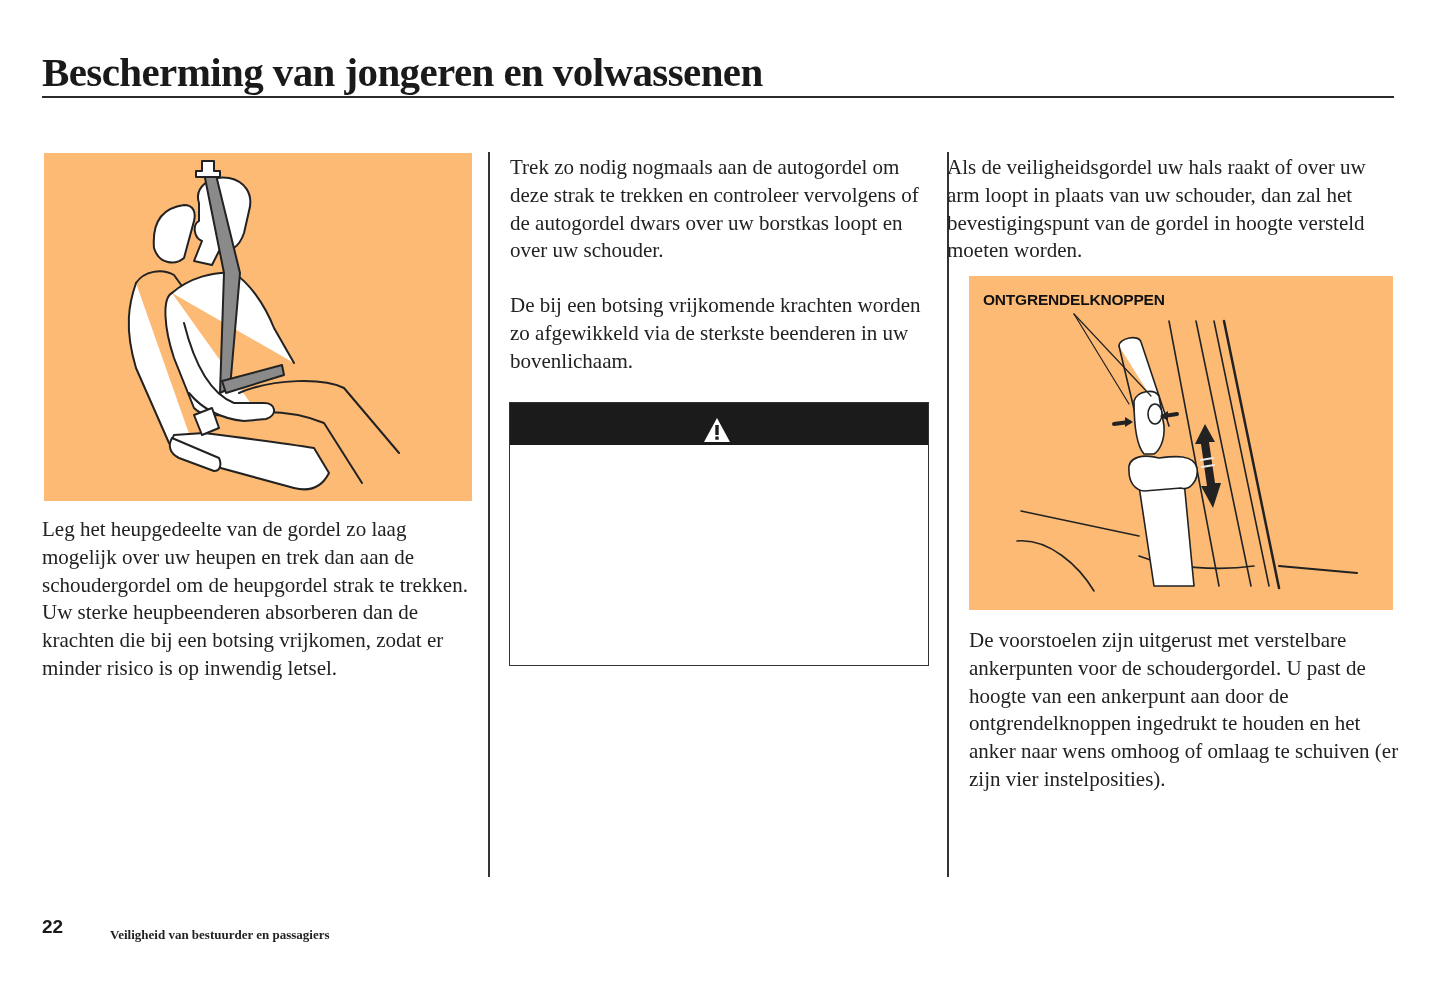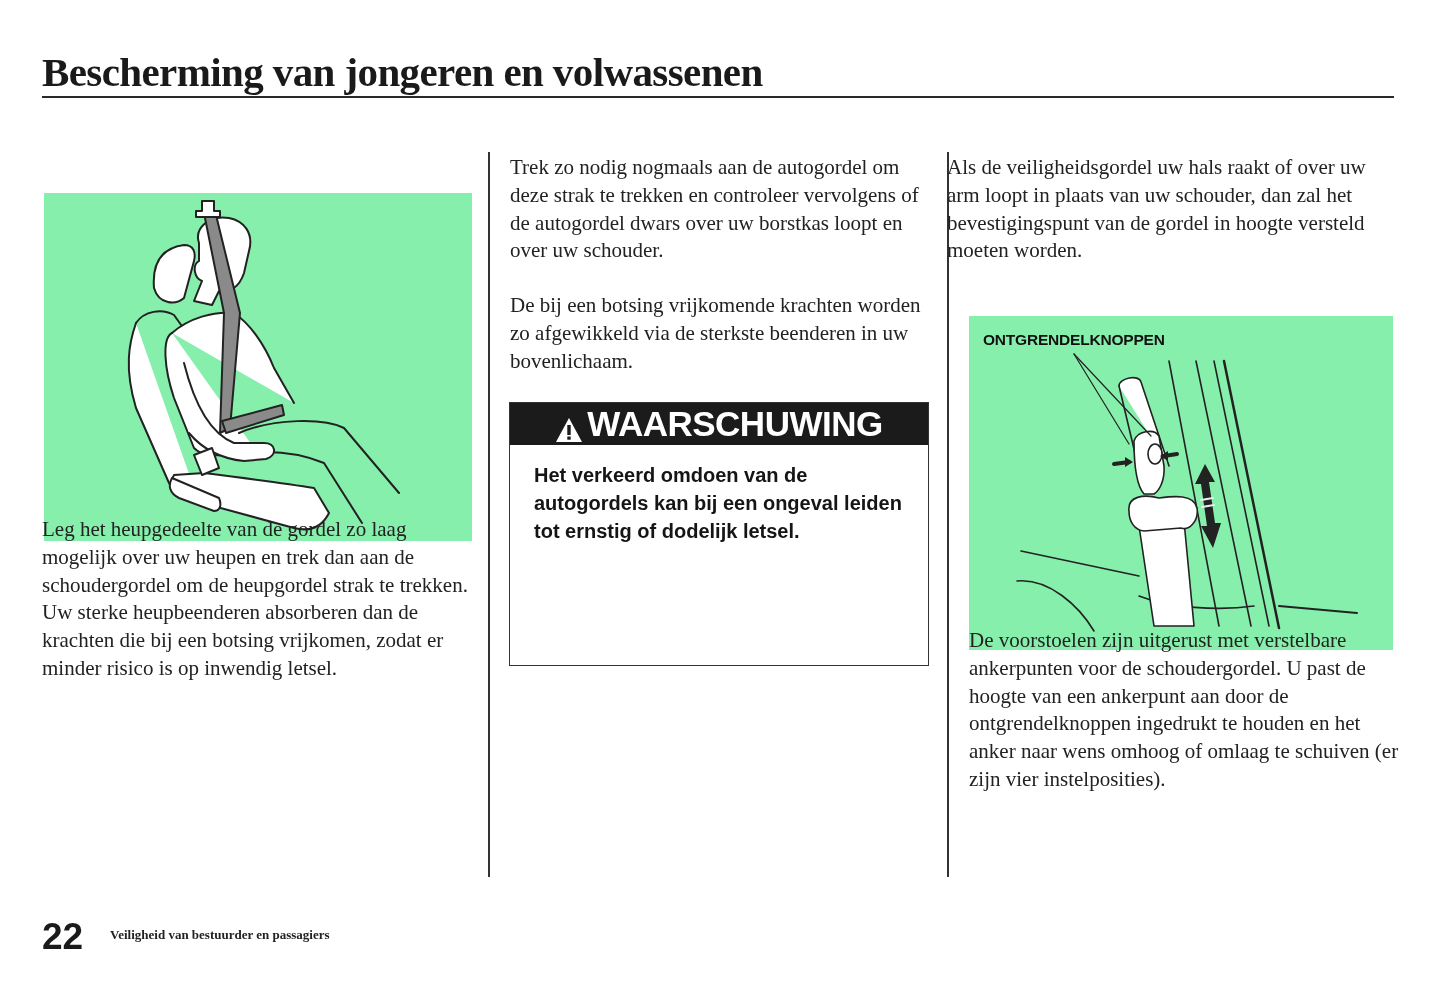--- a/index.html
+++ b/index.html
@@ -7,40 +7,40 @@
   .serif { font-family: "Liberation Serif", "DejaVu Serif", serif; }
   .sans { font-family: "Liberation Sans", "DejaVu Sans", sans-serif; }
 
   .page-title { position:absolute; left:42px; top:48px; font-size:41px; font-weight:bold; letter-spacing:-0.6px; margin:0; }
   .title-rule { position:absolute; left:42px; top:96px; width:1352px; height:2px; background:#2a2a2a; }
 
   .col-rule { position:absolute; width:1.5px; background:#333; top:152px; height:725px; }
   .col-rule.r1 { left:488px; }
   .col-rule.r2 { left:947px; }
 
-  .figure { position:absolute; background:#86efac;margin-top:40px; }
+  .figure { position:absolute; background:#fdba74; }
   .fig1 { left:44px; top:153px; width:428px; height:348px; }
   .fig2 { left:969px; top:276px; width:424px; height:334px; }
   .fig2-label { position:absolute; left:14px; top:15px; font-size:15.5px; font-weight:bold; color:#111; letter-spacing:-0.2px; }
 
   .para { position:absolute; font-size:21px; line-height:27.8px; margin:0; color:#222; }
   .p1 { left:42px; top:516px; width:440px; }
   .p2 { left:510px; top:154px; width:420px; }
   .p3 { left:510px; top:292px; width:420px; }
   .p4 { left:947px; top:154px; width:440px; }
   .p5 { left:969px; top:627px; width:440px; }
 
   .warning { position:absolute; left:509px; top:402px; width:420px; height:264px; border:1.5px solid #333; box-sizing:border-box; }
   .warning-header { background:#1b1b1b; color:#fff; height:42px; display:flex; align-items:center; justify-content:center; font-size:35px; font-weight:bold; letter-spacing:-0.5px; }
   .warning-header .tri { display:inline-block; width:28px; height:26px; margin-right:4px; }
   .warning-text { margin:0; padding:0 24px; font-size:20px; font-weight:bold; line-height:27.8px; color:#151515; }
   .wt1 { padding-top:17px; }
   .wt2 { padding-top:27px; }
 
-  .page-number { position:absolute; left:42px; top:916px; font-size:37px; font-weight:bold; color:#1a1a1a; }
+  .page-number { position:absolute; left:42px; top:916px; font-size:19px; font-weight:bold; color:#1a1a1a; }
   .footer-title { position:absolute; left:110px; top:927px; font-size:13px; font-weight:bold; color:#222; }
 </style>
 </head>
 <body>
 
 <h1 class="page-title serif">Bescherming van jongeren en volwassenen</h1>
 <div class="title-rule"></div>
 
 <div class="col-rule r1"></div>
 <div class="col-rule r2"></div>
@@ -83,23 +83,21 @@
 
 <div class="warning">
   <div class="warning-header sans">
     <span class="tri">
       <svg width="28" height="26" viewBox="0 0 28 26" xmlns="http://www.w3.org/2000/svg">
         <path d="M14 1 L27 25 L1 25 Z" fill="#fff"></path>
         <rect x="12.3" y="8" width="3.4" height="10" fill="#1b1b1b"></rect>
         <rect x="12.3" y="19.5" width="3.4" height="3.2" fill="#1b1b1b"></rect>
       </svg>
     </span>
-    <span>WAARSCHUWING</span>
   </div>
-  <p class="warning-text wt1 sans">Het verkeerd omdoen van de autogordels kan bij een ongeval leiden tot ernstig of dodelijk letsel.</p>
 </div>
 
 <p class="para p4 serif">Als de veiligheidsgordel uw hals raakt of over uw arm loopt in plaats van uw schouder, dan zal het bevestigingspunt van de gordel in hoogte versteld moeten worden.</p>
 
 <div class="figure fig2">
   <svg width="424" height="334" viewBox="0 0 424 334" xmlns="http://www.w3.org/2000/svg" fill="none" stroke="#222" stroke-width="1.6" stroke-linecap="round" stroke-linejoin="round">
 
     <path d="M200 45 L 250 310"></path>
     <path d="M227 45 L 282 310"></path>
     <path d="M245 45 L 300 310"></path>

